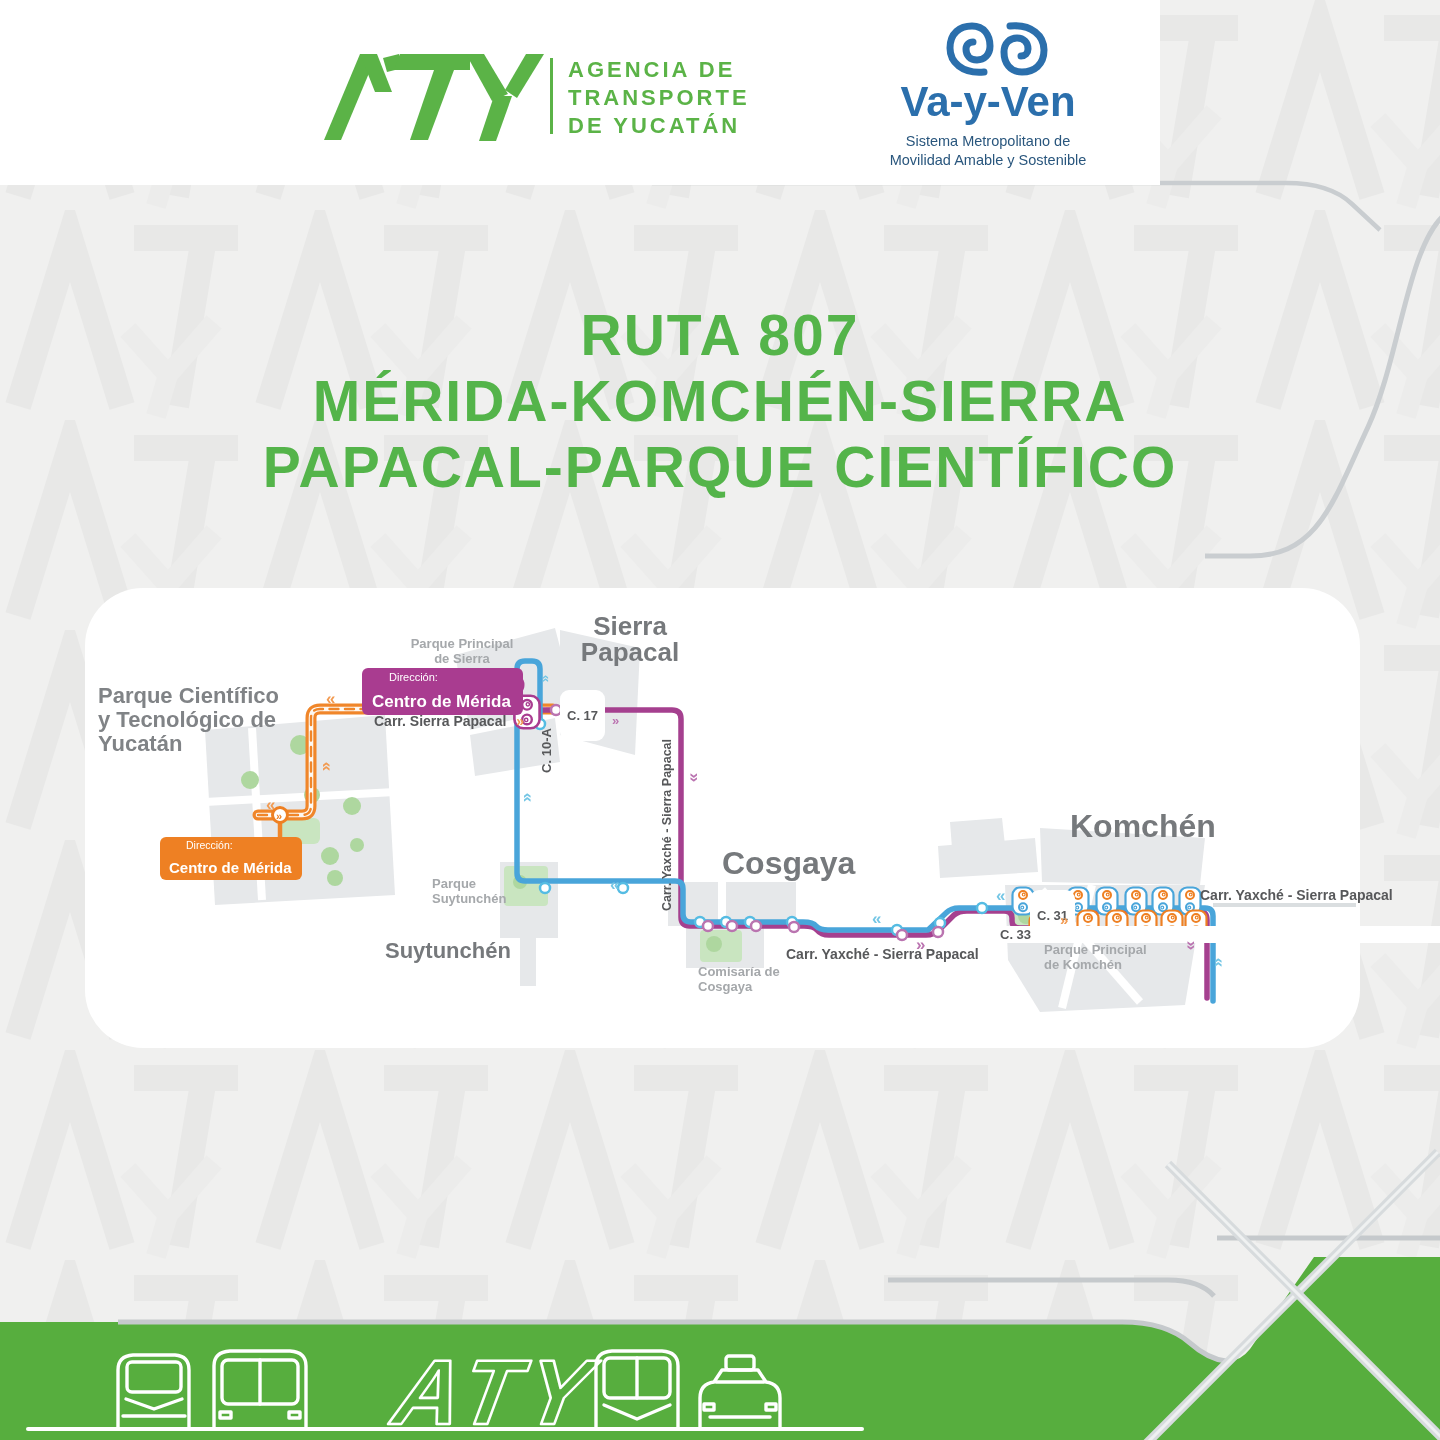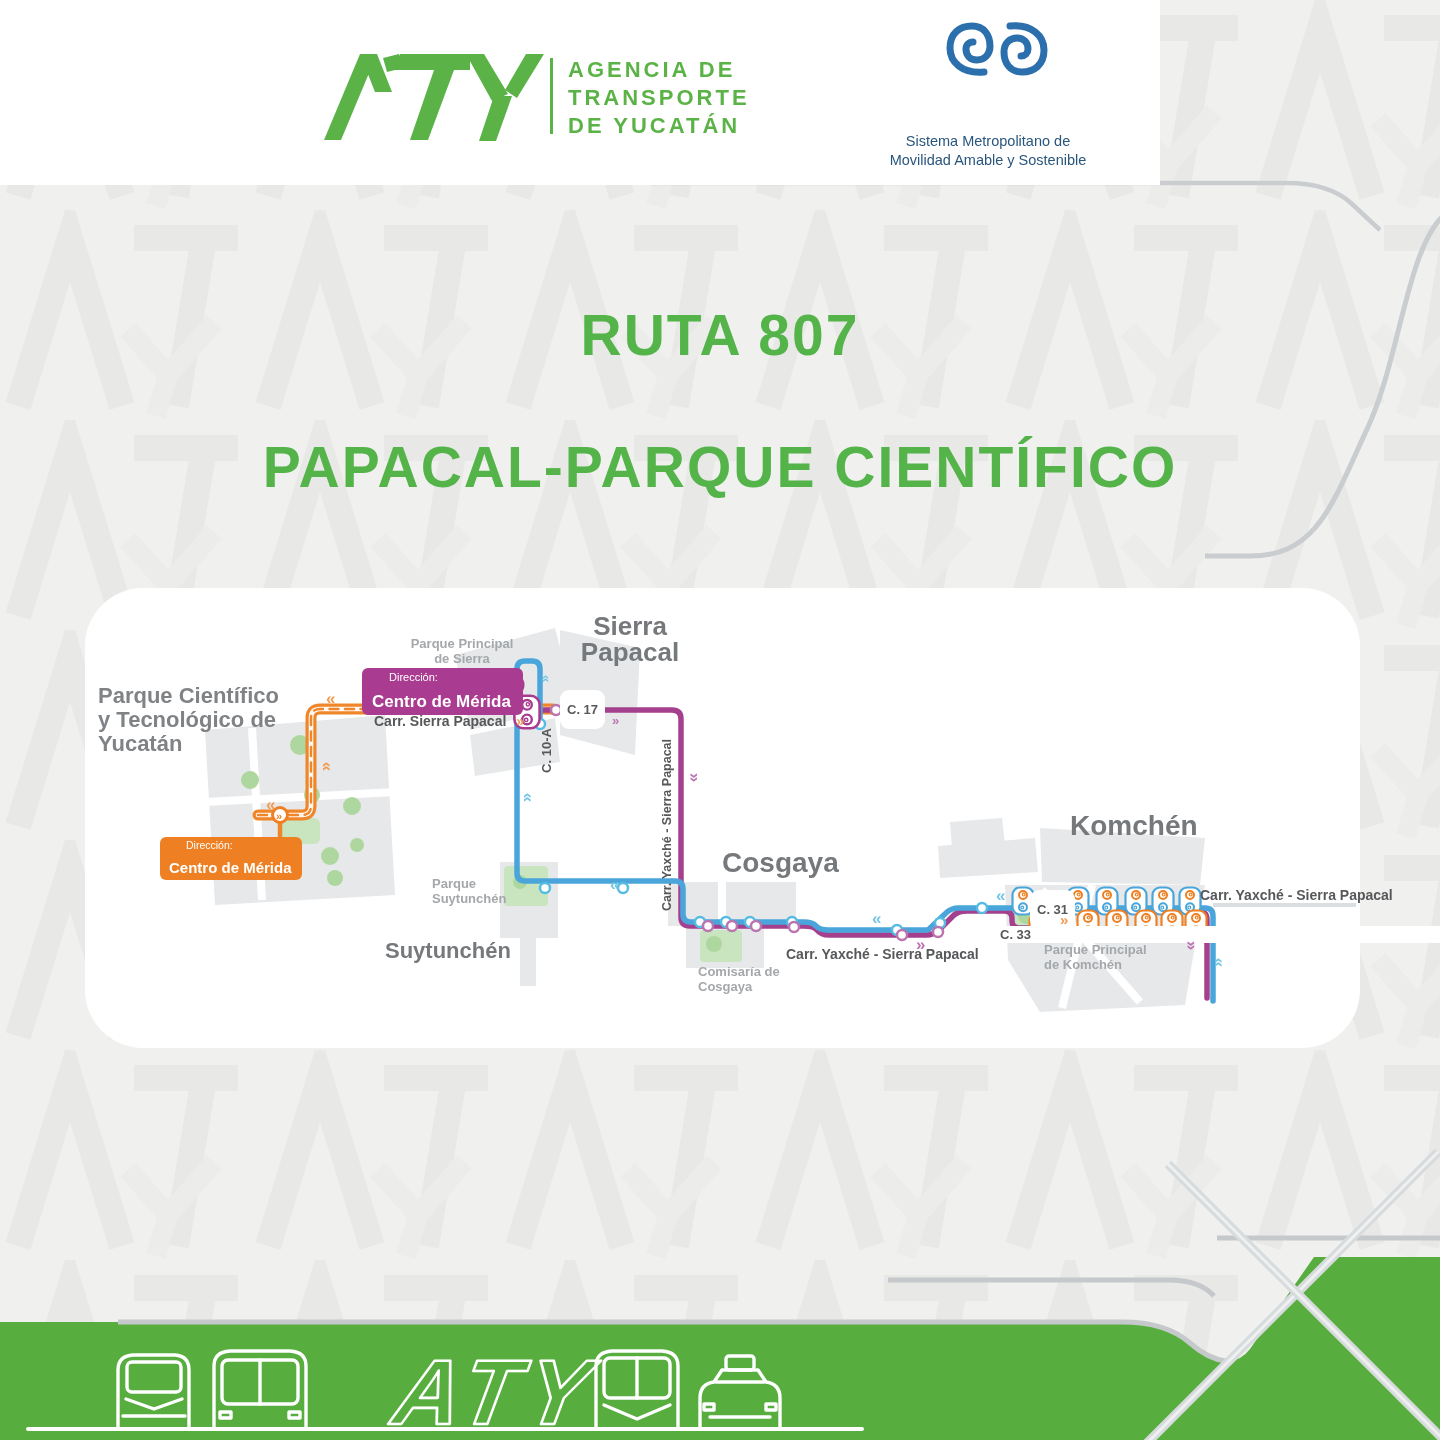--- a/index.html
+++ b/index.html
@@ -18,24 +18,24 @@
   .vayven-tag{position:absolute;left:838px;top:132px;width:300px;text-align:center;
               color:#29567D;font-weight:500;font-size:14.5px;line-height:19px;}
 
   
   .title{position:absolute;left:0;width:1440px;text-align:center;color:#54B44A;
          font-weight:800;font-size:57px;letter-spacing:2px;z-index:4;}
   .t1{top:302px;} .t2{top:368px;} .t3{top:434px;}
 
   
   .lbl{position:absolute;z-index:8;}
-  .place-big{color:#76797C;font-weight:700;font-size:28px;line-height:26px;}
+  .place-big{color:#76797C;font-weight:700;font-size:32px;line-height:26px;}
   .place-sm{color:#A5A8AB;font-weight:700;font-size:13px;line-height:15px;}
   .street{color:#57585A;font-weight:800;font-size:14px;white-space:nowrap;}
-  .pill{background:#fff;border-radius:9px;padding:12px 7px;font-weight:800;font-size:13px;color:#57585A;}
+  .pill{background:#fff;border-radius:9px;padding:18px 7px;font-weight:800;font-size:13px;color:#57585A;}
   .pill-arrow{position:relative;background:#fff;border-radius:8px;padding:1px 8px;
               font-weight:800;font-size:13px;color:#57585A;}
   .pill-arrow::before{content:"";position:absolute;left:-10px;top:3px;border:7px solid transparent;
               border-right:10px solid #fff;}
   .rot{transform:rotate(-90deg);transform-origin:center center;text-align:center;}
   .chv{position:absolute;font-weight:800;font-size:17px;line-height:17px;z-index:9;}
   .chv-up{transform:rotate(90deg);} .chv-dn{transform:rotate(-90deg);}
   .o{color:#F29B52;} .b{color:#74C6E5;} .p{color:#BB74B1;}
 
   
@@ -279,27 +279,29 @@
       <div>AGENCIA DE</div>
       <div>TRANSPORTE</div>
       <div>DE YUCATÁN</div>
     </div>
     <svg class="abs" style="left:930px;top:22px" width="120" height="58" viewBox="930 22 120 58">
       <g fill="none" stroke="#2B6FAC" stroke-width="7" stroke-linecap="round">
         <path id="sp" d="M984,72 C962,74 950,62 950,48 C950,33 960,26 972,26 C984,26 990,35 990,46 C990,55 984,60 977,60 C970,60 966,55 966,49 C966,45 969,42 973,42"></path>
         <use href="#sp" transform="rotate(180 997 49)"></use>
       </g>
     </svg>
+    <div class="vayven-name">Va-y-Ven</div>
     <div class="vayven-tag">
       <div>Sistema Metropolitano de</div>
       <div>Movilidad Amable y Sostenible</div>
     </div>
   </div>
 
   <div class="title t1">RUTA 807</div>
+  <div class="title t2">MÉRIDA-KOMCHÉN-SIERRA</div>
   <div class="title t3">PAPACAL-PARQUE CIENTÍFICO</div>
 
   <div class="lbl place-big" style="left:565px;top:613px;width:130px;text-align:center;font-size:26px">
     <div>Sierra</div>
     <div>Papacal</div>
   </div>
 
   <div class="lbl" style="left:98px;top:684px;width:195px;color:#808386;font-weight:600;font-size:22px;line-height:24px">
     <div>Parque Científico</div>
     <div>y Tecnológico de</div>

